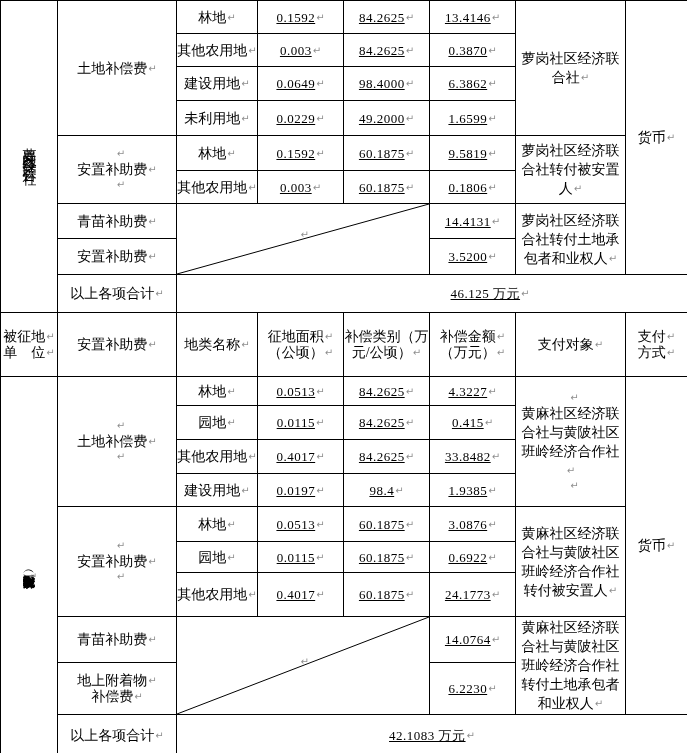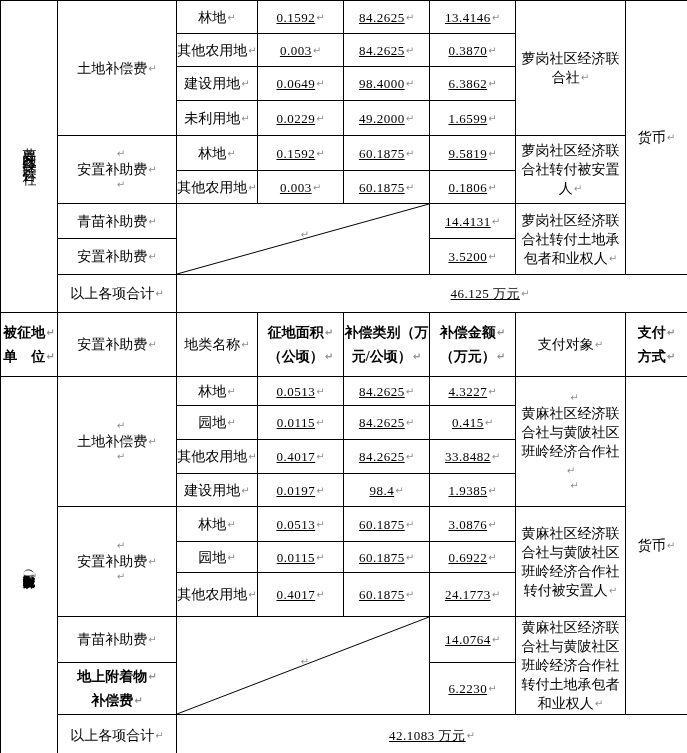--- a/index.html
+++ b/index.html
@@ -14,21 +14,21 @@
   .pm-line{display:block;line-height:11px;height:12px;text-align:center;}
   .pm-line .pm{margin-left:8px;}
   .vtext{writing-mode:vertical-rl;display:inline-block;font-size:14px;
          letter-spacing:3px;line-height:16px;}
   .vtext.small{font-size:12px;letter-spacing:0;line-height:14px;}
   .payee{padding:1px 4px;}
   .diag{position:relative;padding:0;}
   .diag svg{position:absolute;left:0;top:0;width:100%;height:100%;display:block;}
   .diag .pm{position:absolute;left:50%;top:50%;transform:translate(-30%,-75%);margin:0;}
   .total-shift{padding-left:116px;}
-  .hl{display:block;line-height:24px;font-weight:bold;}
+  .hl{display:block;line-height:16px;}
   .unit-cell .pm-line{height:10px;}
 </style>
 </head>
 <body>
 
 <div class="page">
 <table>
   <colgroup>
     <col style="width:57px">
         <col style="width:119px">

